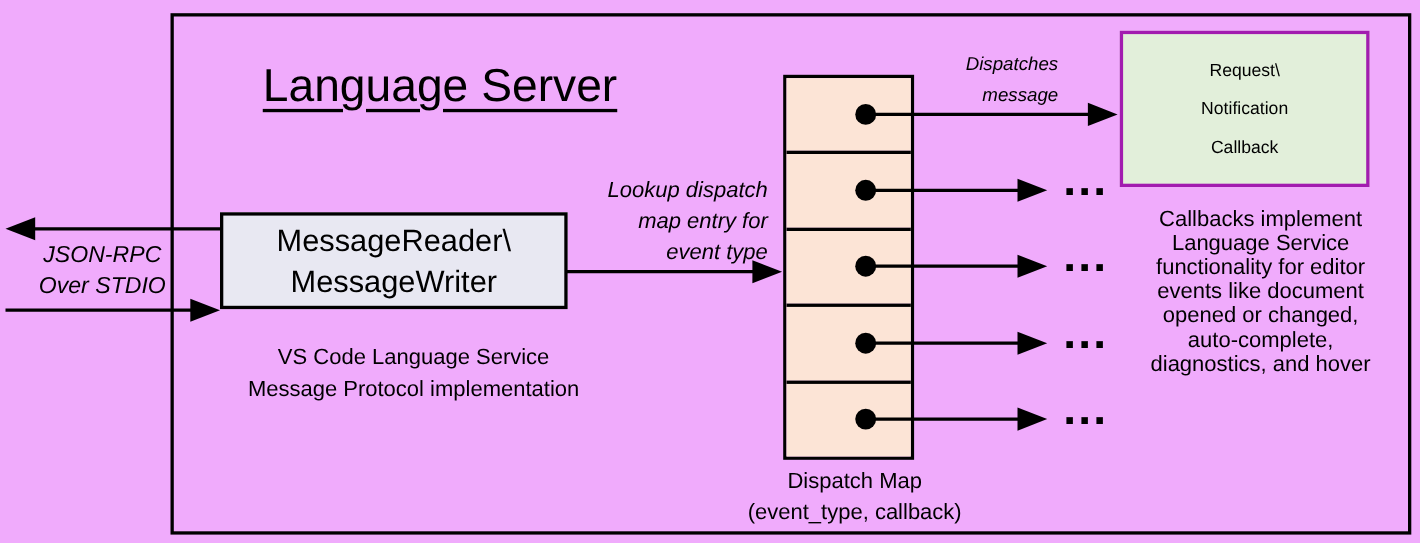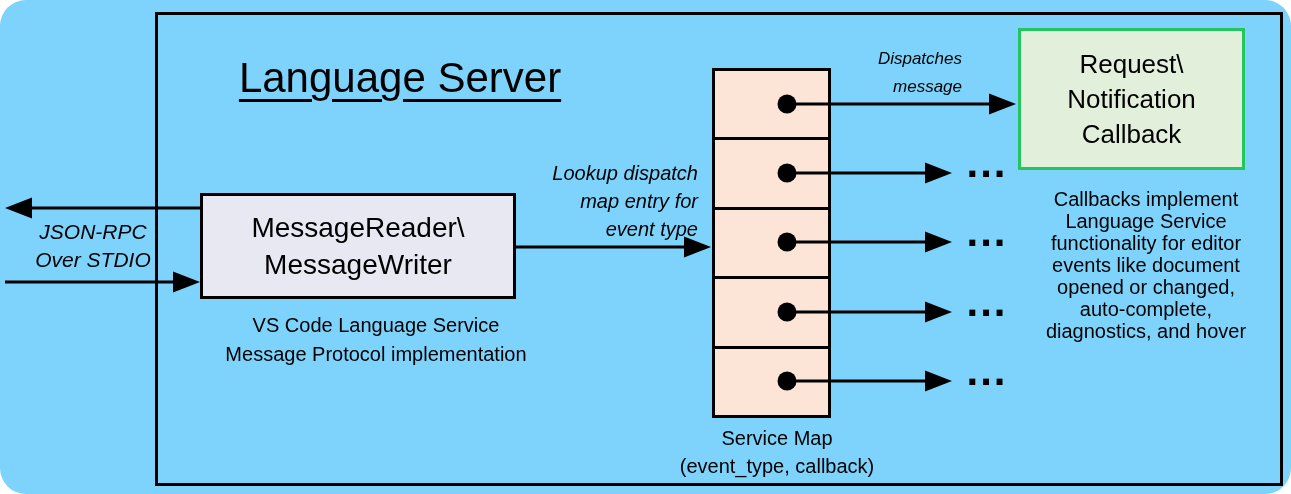--- a/index.html
+++ b/index.html
@@ -1,25 +1,24 @@
 <!DOCTYPE html>
 <html><head>
 <meta charset="utf-8">
 <style>
   * { margin: 0; padding: 0; box-sizing: border-box; }
   html, body { background: #ffffff; }
   .stage {
     position: relative;
     width: 1291px;
     height: 494px;
-    background: #7dd3fc;
+    background: #f0abfc;
     font-family: "Liberation Sans", sans-serif;
     color: #000;
     overflow: hidden;
-    border-radius: 26px;
   }
   .abs { position: absolute; }
   .multiline { white-space: pre-line; }
 
   .outer-box {
     left: 155px; top: 12px;
     width: 1128px; height: 474px;
     border: 3px solid #000;
     background: transparent;
   }
@@ -31,21 +30,21 @@
     text-decoration-thickness: 3px;
     text-underline-offset: 7px;
   }
   .io-label {
     left: 18px; top: 218px; width: 150px;
     font-size: 21px; line-height: 28px;
     font-style: italic; text-align: center;
   }
   .reader-box {
     left: 200px; top: 193px;
-    width: 316px; height: 106px;
+    width: 316px; height: 88px;
     background: #e8e8f2;
     border: 3px solid #000;
     display: flex; align-items: center; justify-content: center;
     font-size: 28px; line-height: 37px; text-align: center;
   }
   .reader-caption {
     left: 204px; top: 311px; width: 344px;
     font-size: 20px; line-height: 29px; text-align: center;
   }
   .lookup-label {
@@ -71,23 +70,23 @@
   }
   .dispatches-label {
     left: 822px; top: 45px; width: 140px;
     font-size: 17px; line-height: 28px;
     font-style: italic; text-align: right;
   }
   .callback-box {
     left: 1018px; top: 28px;
     width: 227px; height: 142px;
     background: #e2efda;
-    border: 3px solid #22c55e;
+    border: 3px solid #a21caf;
     display: flex; align-items: center; justify-content: center;
-    font-size: 26px; line-height: 35px; text-align: center;
+    font-size: 16px; line-height: 35px; text-align: center;
   }
   .callbacks-note {
     left: 1013px; top: 188px; width: 266px;
     font-size: 20px; line-height: 22px; text-align: center;
   }
   .ellipsis {
     left: 958px; width: 58px;
     font-size: 42px; font-weight: 700;
     letter-spacing: 2px; text-align: center;
     line-height: 42px;
@@ -120,21 +119,21 @@
 map entry for
 event type</div>
 
   <div class="abs dispatch-map">
     <div class="dispatch-cell"></div>
     <div class="dispatch-cell"></div>
     <div class="dispatch-cell"></div>
     <div class="dispatch-cell"></div>
     <div class="dispatch-cell"></div>
   </div>
-  <div class="abs map-caption multiline">Service Map
+  <div class="abs map-caption multiline">Dispatch Map
 (event_type, callback)</div>
 
   <div class="abs dispatches-label multiline">Dispatches
 message</div>
 
   <div class="abs callback-box">
     <div class="multiline">Request\
 Notification
 Callback</div>
   </div>

